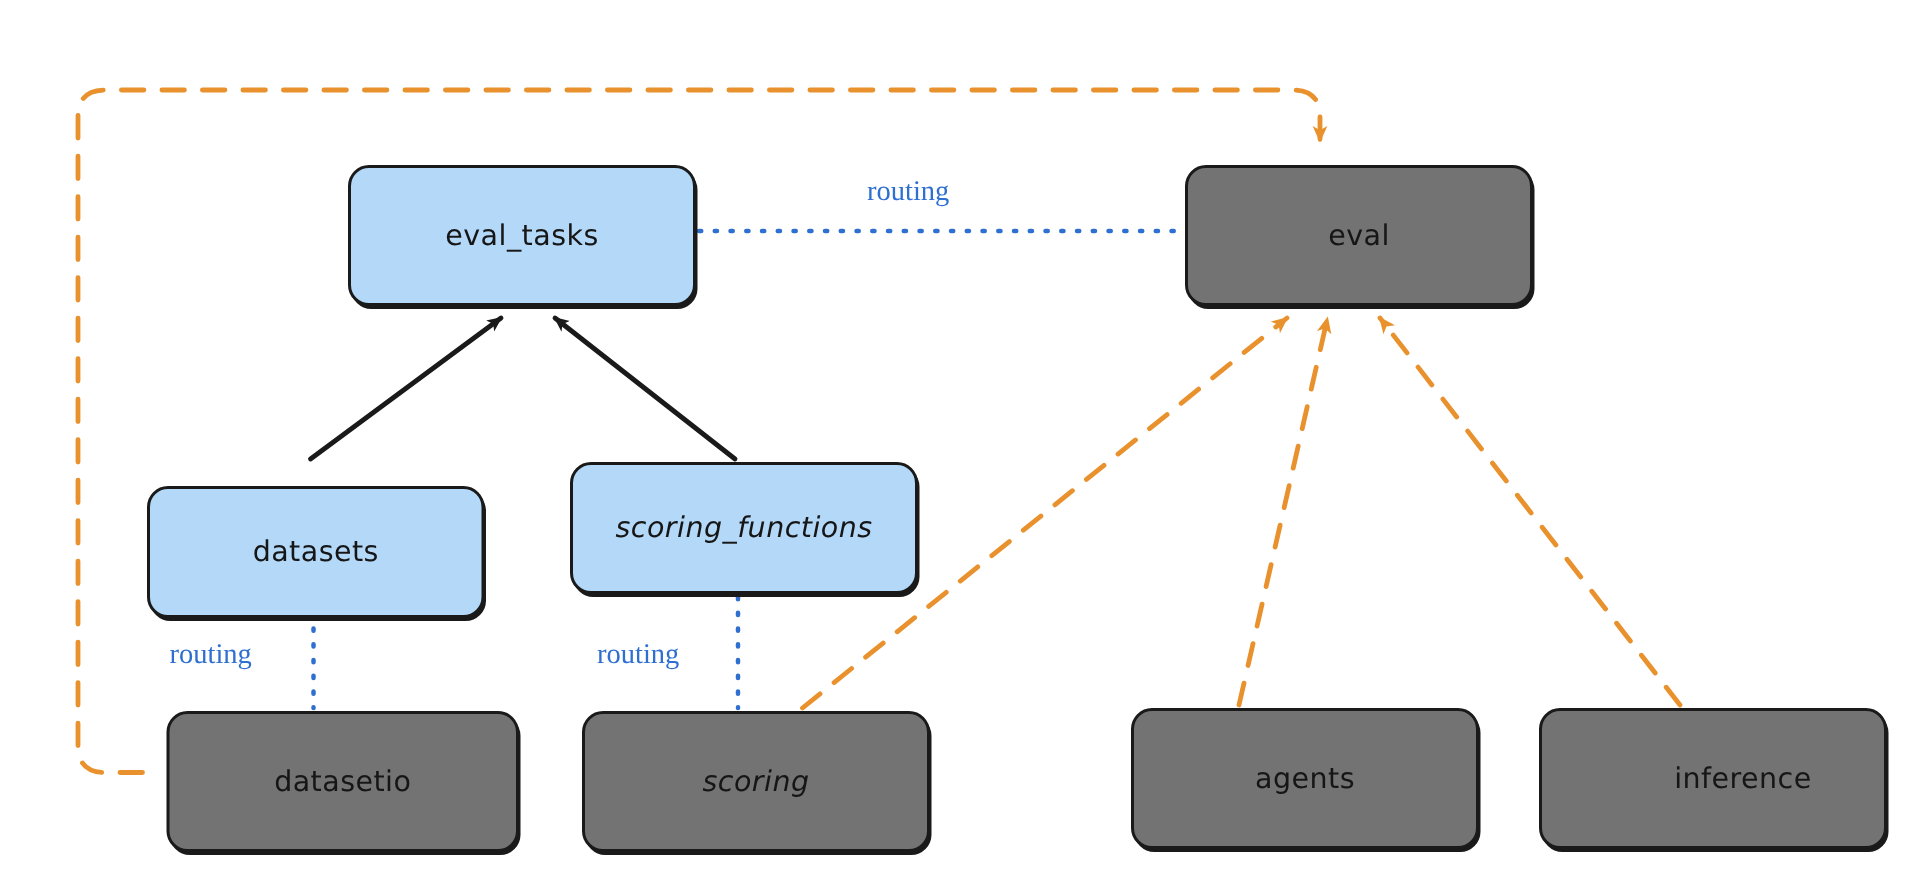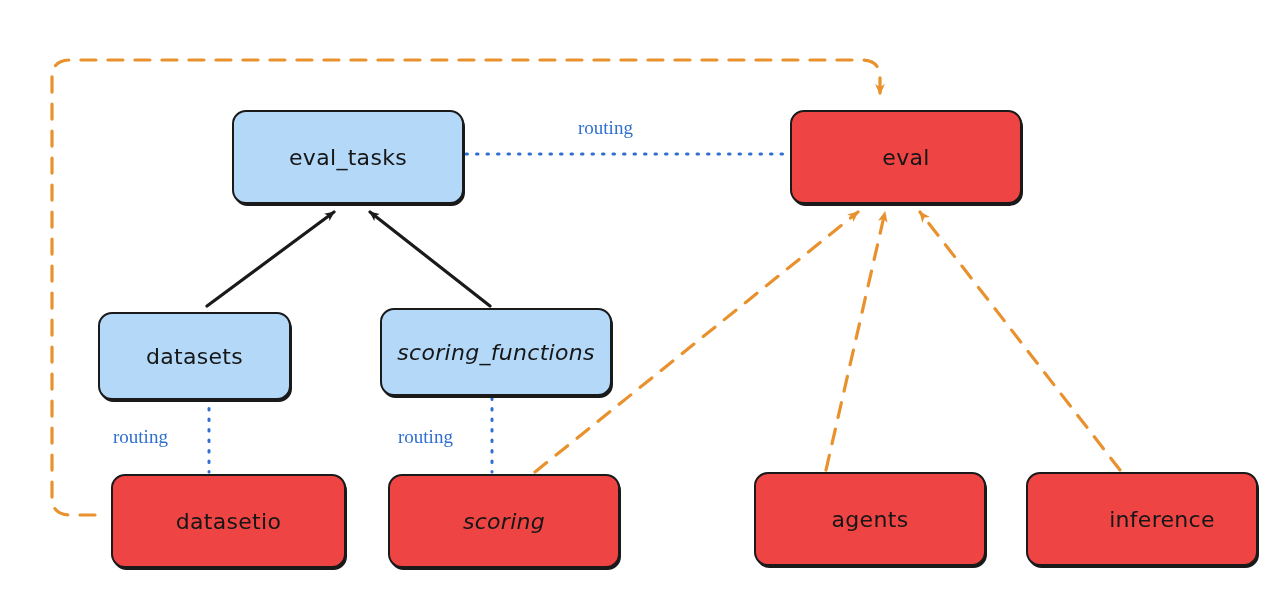--- a/index.html
+++ b/index.html
@@ -29,24 +29,24 @@
     position: absolute;
     box-sizing: border-box;
     border: 2.5px solid #1a1a1a;
     border-radius: 14px;
     display: flex;
     align-items: center;
     justify-content: center;
     box-shadow: 1.5px 2.5px 0 -0.5px #1a1a1a;
   }
   .node.blue { background: #b3d8f8; }
-  .node.green { background: #ef4444; }
+  .node.green { background: #737373; }
   .node-label {
     font-family: "DejaVu Sans", sans-serif;
-    font-size: 22px;
+    font-size: 19px;
     color: #161616;
     letter-spacing: 0.3px;
     white-space: nowrap;
     user-select: none;
   }
   .edge-label {
     position: absolute;
     font-family: Liberation Serif, serif;
     font-size: 19px;
     color: #2f6fd0;
@@ -89,21 +89,21 @@
   </svg>
 
   <div class="node blue" style="left:232px; top:110px; width:232px; height:94px;">
     <span class="node-label">eval_tasks</span>
   </div>
 
   <div class="node green" style="left:790px; top:110px; width:232px; height:94px;">
     <span class="node-label">eval</span>
   </div>
 
-  <div class="node blue" style="left:98px; top:312px; width:193px; height:88px;text-align:center;">
+  <div class="node blue" style="left:98px; top:324px; width:225px; height:88px;text-align:center;">
     <span class="node-label">datasets</span>
   </div>
 
   <div class="node blue" style="left:380px; top:308px; width:232px; height:88px;font-style:italic;">
     <span class="node-label">scoring_functions</span>
   </div>
 
   <div class="node green" style="left:95px; top:474px; width:235px; height:94px;margin-left:16px;">
     <span class="node-label">datasetio</span>
   </div>

